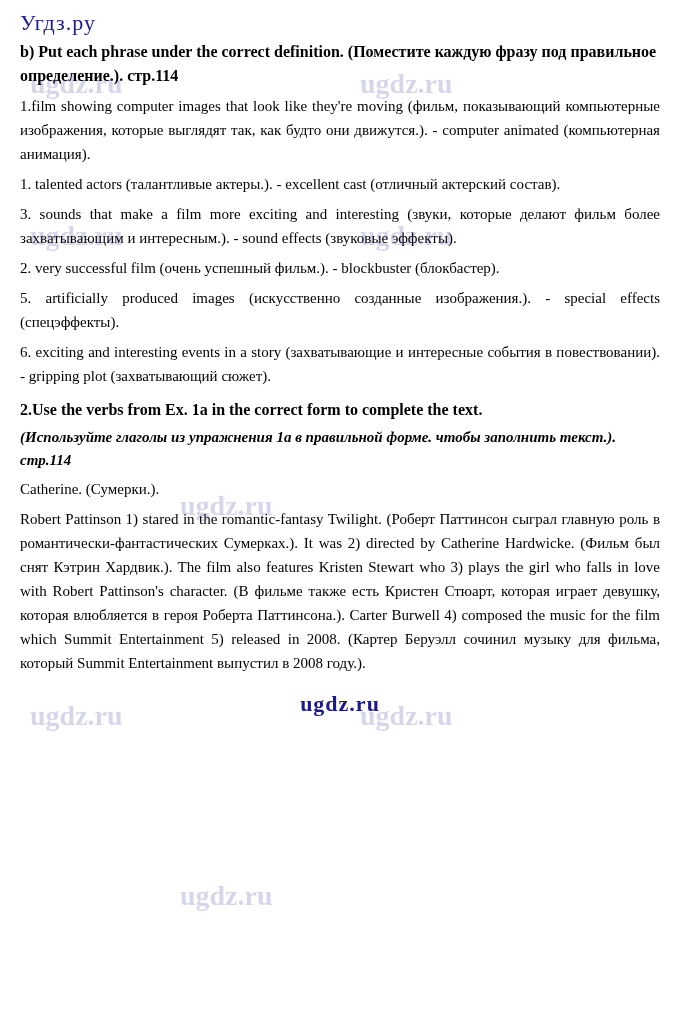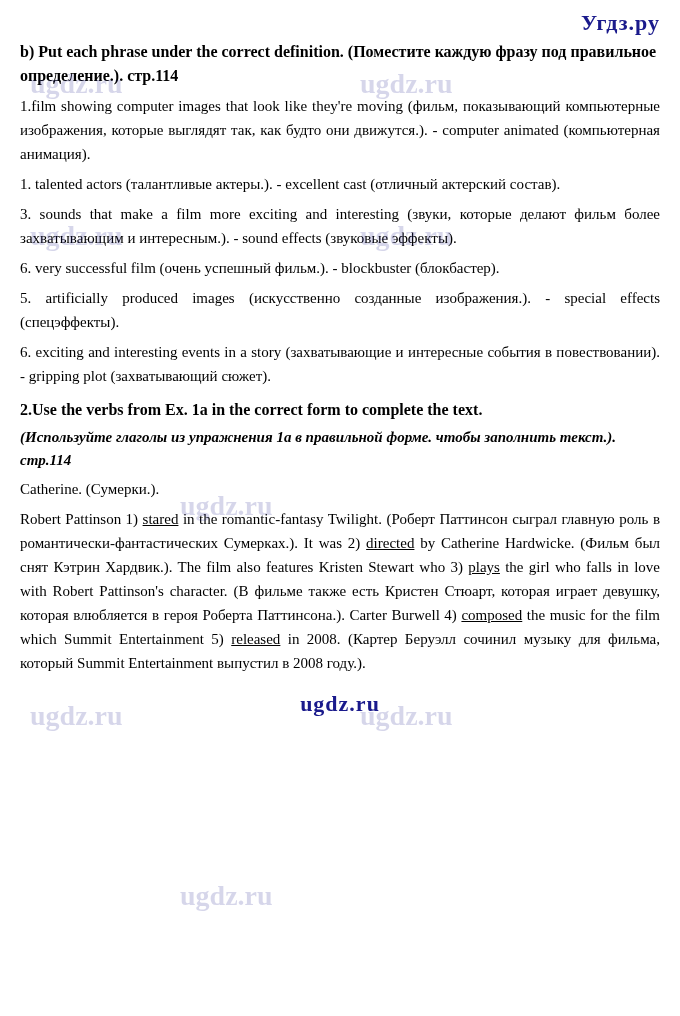--- a/index.html
+++ b/index.html
@@ -18,23 +18,23 @@
       position: relative;
     }
 
     .page-container {
       width: 680px;
       padding: 10px 20px 20px 20px;
       position: relative;
     }
 
     .site-header {
-      text-align: right;
+      text-align: left;
       font-size: 22px;
-      font-weight: bold;
+      font-weight: normal;
       color: #1a1a8c;
       margin-bottom: 4px;
       letter-spacing: 1px;
     }
 
     .watermark {
       position: absolute;
       font-size: 28px;
       font-weight: bold;
       color: rgba(26, 26, 140, 0.18);
@@ -55,21 +55,20 @@
       line-height: 1.6;
       font-size: 15px;
       text-align: justify;
     }
 
     .content-block p {
       margin-bottom: 6px;
     }
 
     .underline {
-      text-decoration: underline;
       margin-top: 34px;
     }
 
     .section2-heading {
       font-weight: bold;
       font-size: 16px;
       margin-top: 10px;
       margin-bottom: 4px;
       line-height: 1.5;
     }
@@ -119,21 +118,21 @@
 
     <p>
       <span>1. talented actors (талантливые актеры.). - excellent cast (отличный актерский состав).</span>
     </p>
 
     <p>
       <span>3. sounds that make a film more exciting and interesting (звуки, которые делают фильм более захватывающим и интересным.). - sound effects (звуковые эффекты).</span>
     </p>
 
     <p>
-      <span>6. very successful film (очень успешный фильм.). - blockbuster (блокбастер).</span>
+      <span>2. very successful film (очень успешный фильм.). - blockbuster (блокбастер).</span>
     </p>
 
     <p>
       <span>5. artificially produced images (искусственно созданные изображения.). - special effects (спецэффекты).</span>
     </p>
 
     <p>
       <span>6. exciting and interesting events in a story (захватывающие и интересные события в повествовании). - gripping plot (захватывающий сюжет).</span>
     </p>
 

